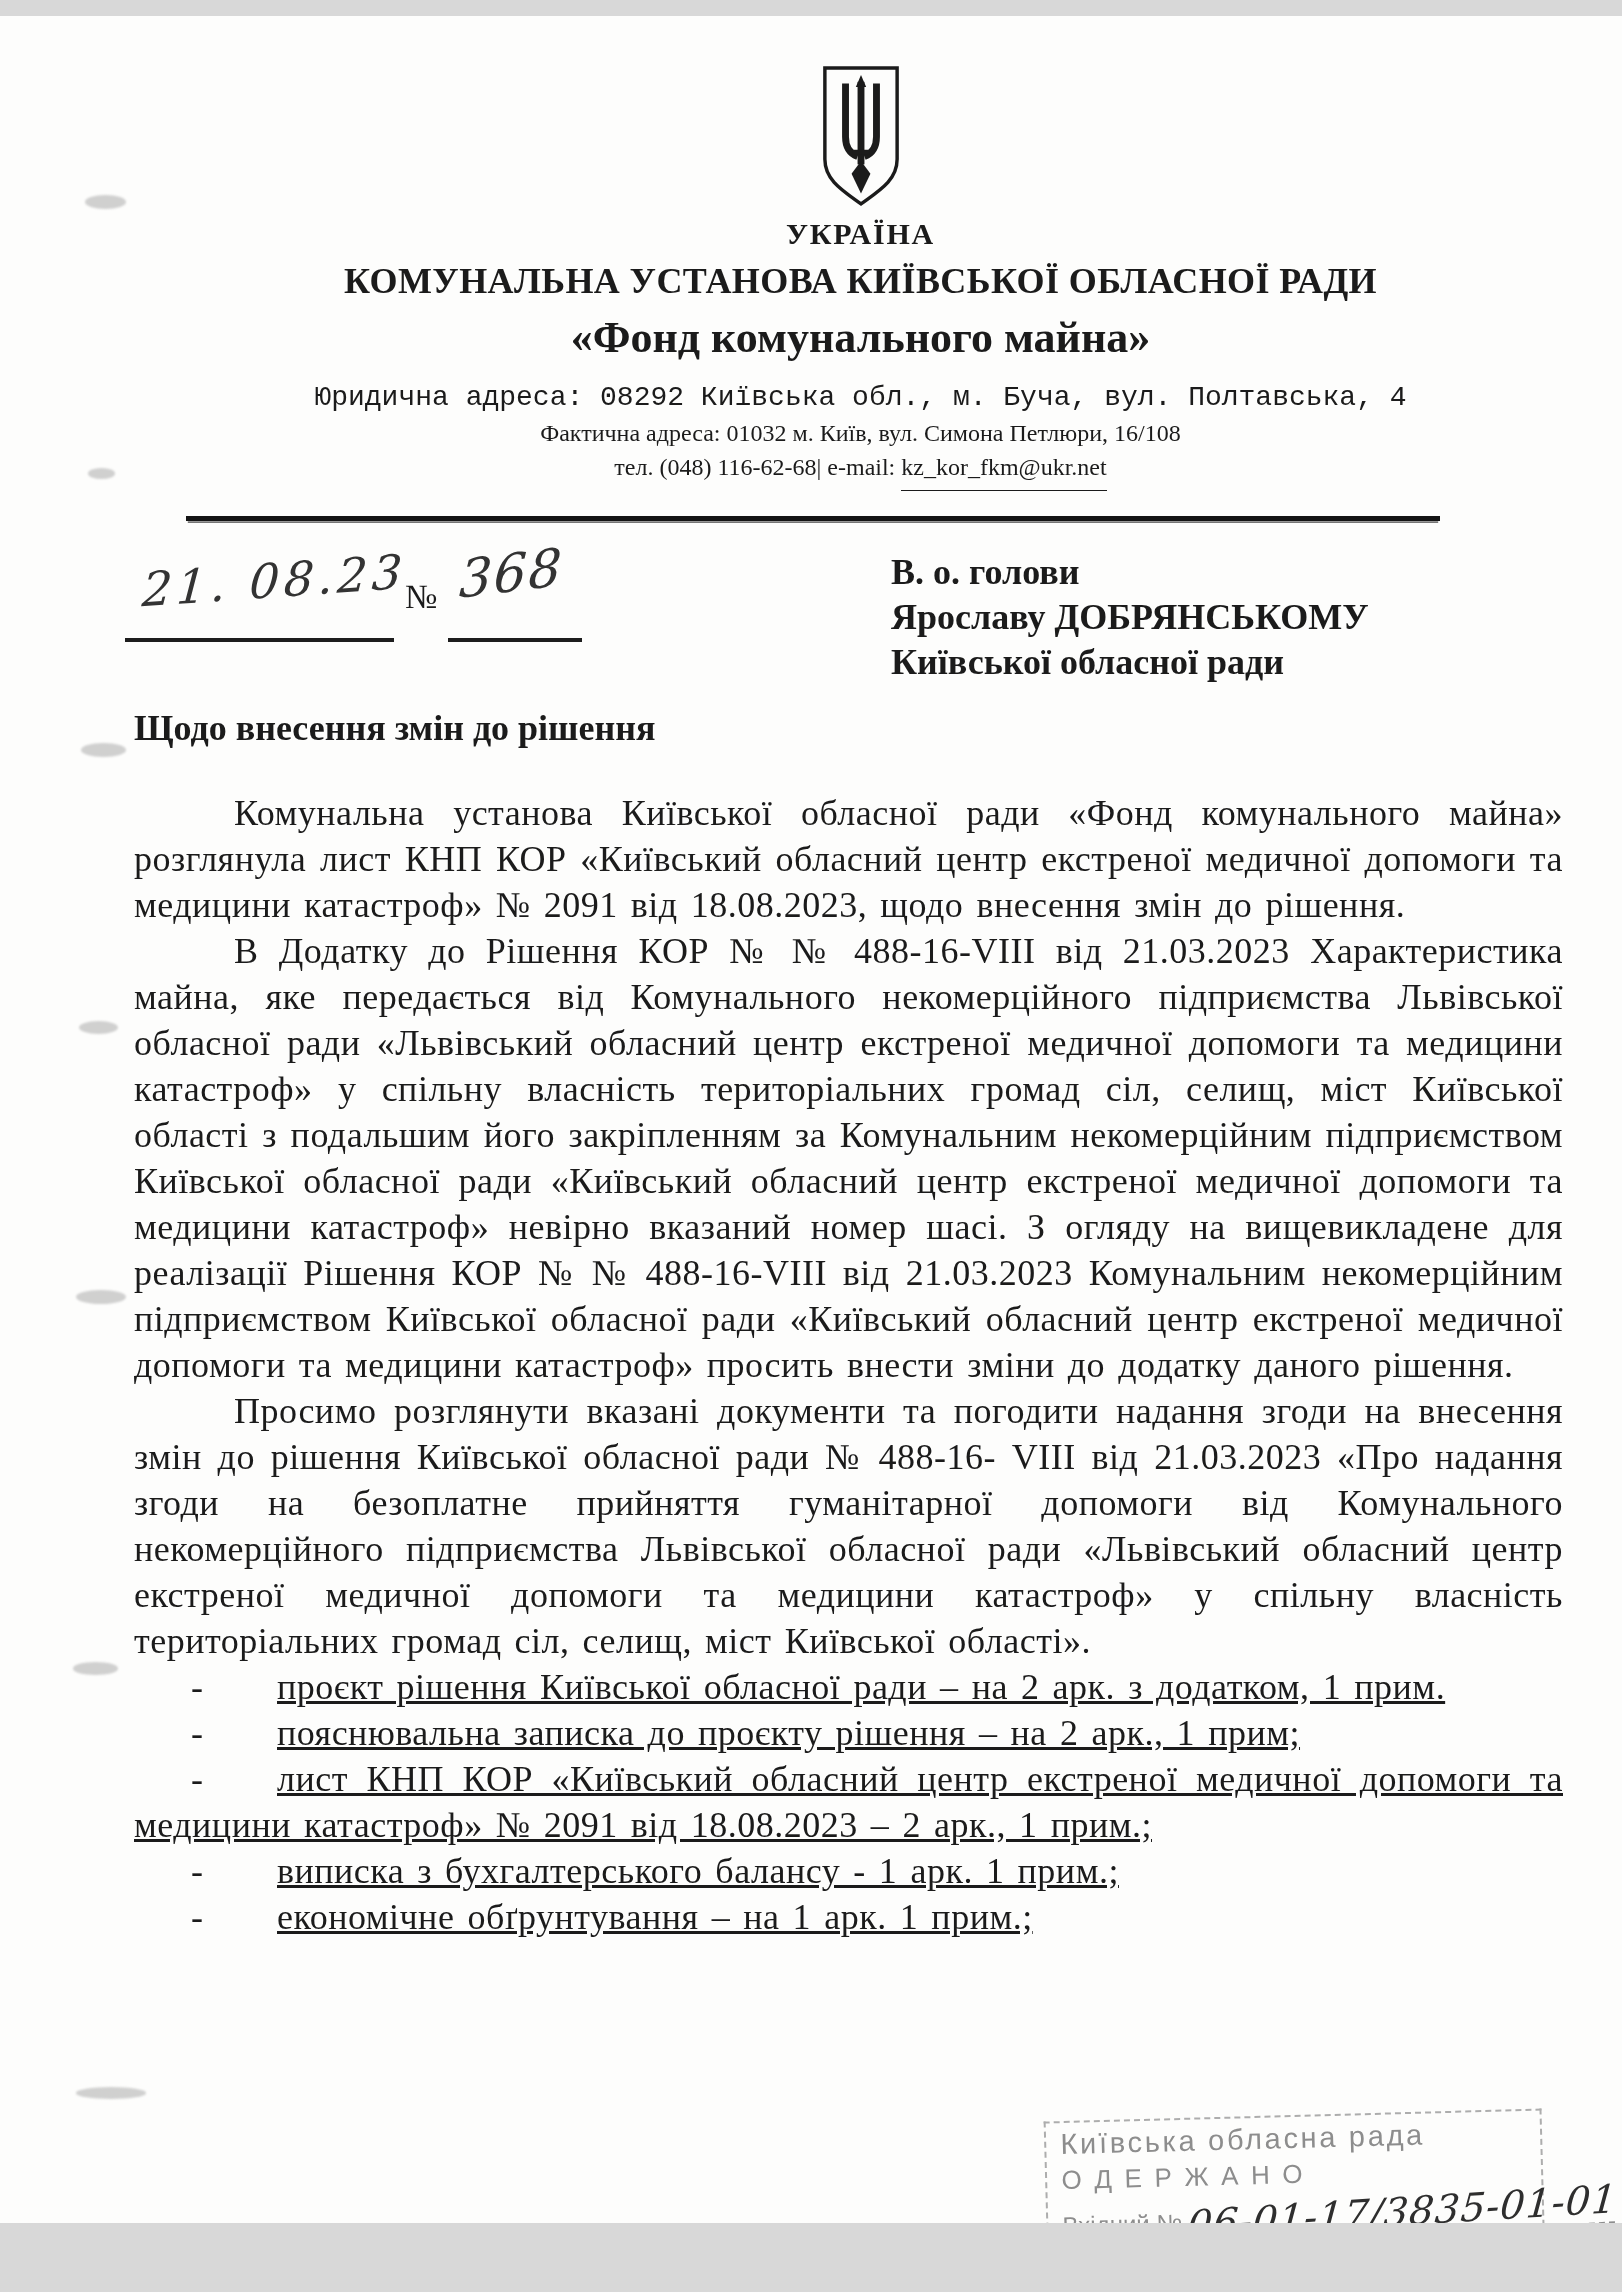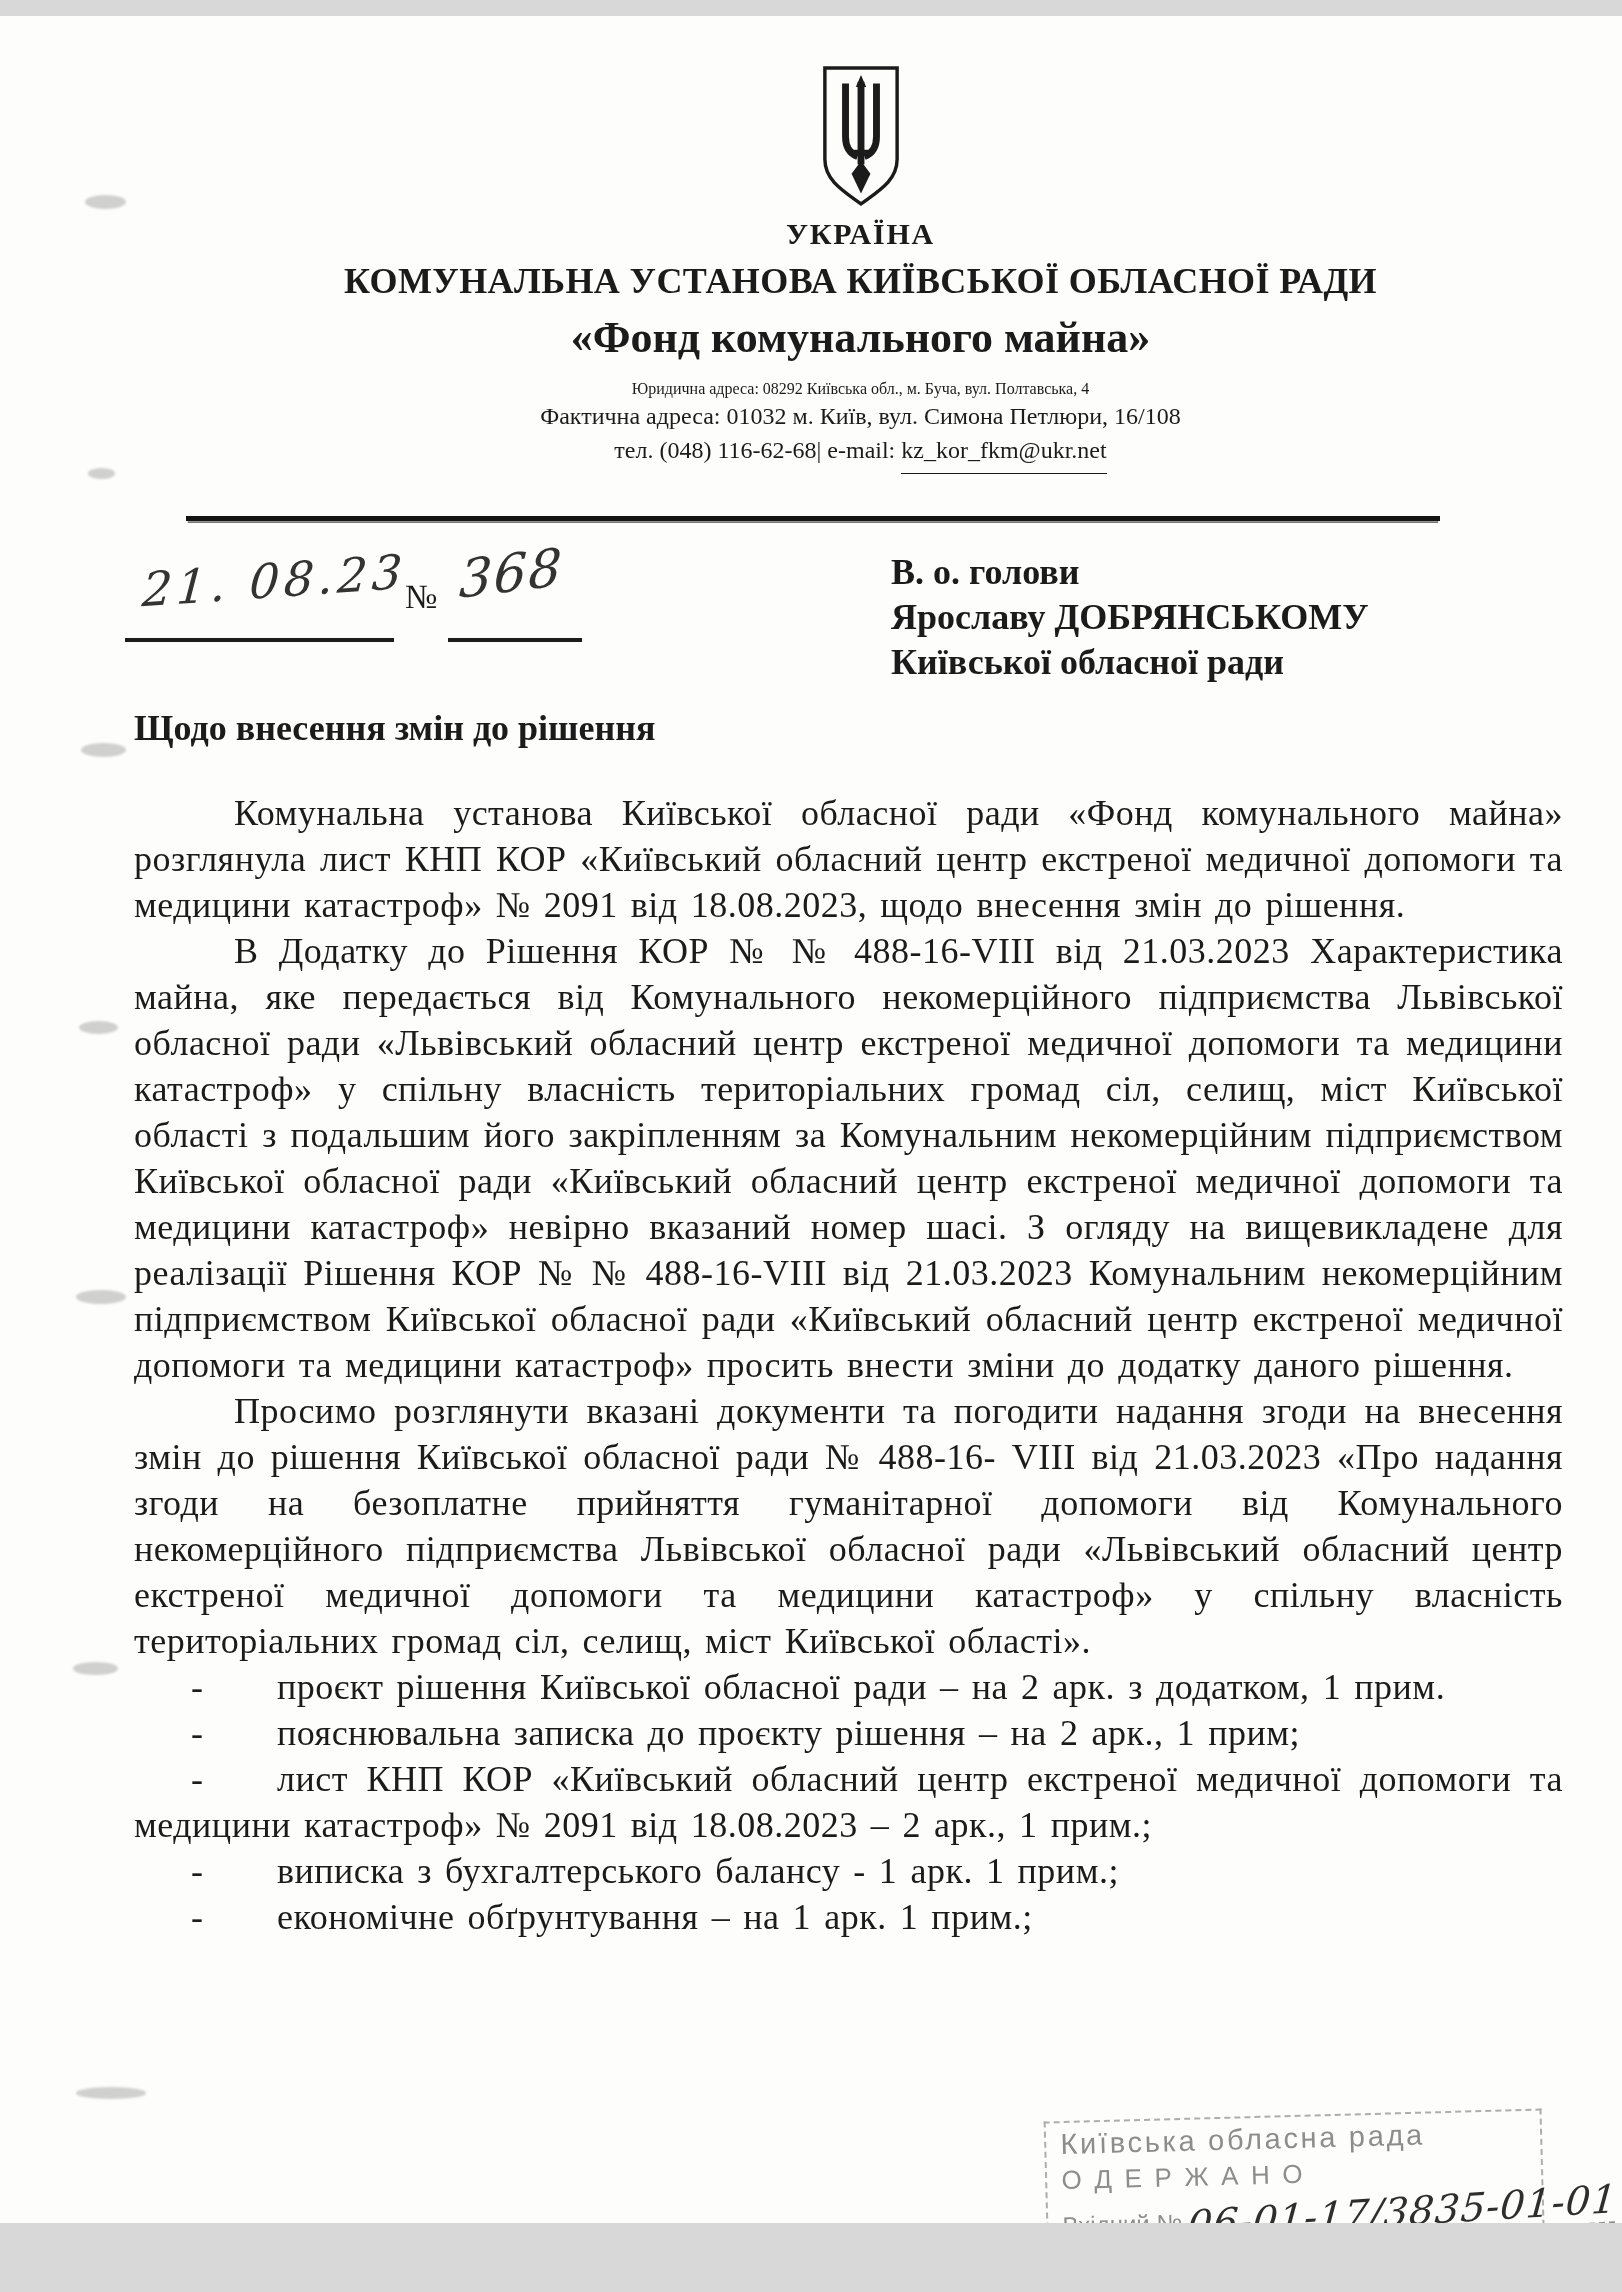--- a/index.html
+++ b/index.html
@@ -7,21 +7,21 @@
     position:relative;width:1623px;height:2207px;background:#fdfdfc;
     font-family:"Liberation Serif","DejaVu Serif",serif;color:#1b1b1b;
     overflow:hidden;margin:16px auto;
   }
   
   .header{position:absolute;left:125px;right:27px;top:45px;text-align:center;}
   .emblem{display:inline-block;width:86px;height:150px;}
   .country{font-weight:bold;font-size:30px;letter-spacing:1.8px;margin-top:1.8px;}
   .org1{font-weight:bold;font-size:36px;margin-top:9px;letter-spacing:0.4px;}
   .org2{font-weight:bold;font-size:44px;margin-top:10.7px;}
-  .addr{font-size:16px;margin-top:14.3px;line-height:1.4;}
+  .addr{font-size:28px;margin-top:14.3px;line-height:1.4;font-family:Liberation Mono, monospace;}
   .addr2{font-size:24px;line-height:1.4;}
   .contact{font-size:24px;line-height:1.4;}
   .email{border-bottom:1.8px solid #1b1b1b;padding-bottom:10px;}
   .rule{position:absolute;left:186px;width:1254px;top:500px;height:5.4px;background:#141414;
         box-shadow:0 3.6px 0 -1.8px #555;}
   
   .hw{font-family:"DejaVu Serif",serif;font-style:italic;color:#333;display:inline-block;}
   .ref-date{position:absolute;left:142px;top:537px;font-size:47px;letter-spacing:4.5px;
             transform:rotate(-4deg) skewX(-8deg);}
   .ref-date-line{position:absolute;left:125px;top:622px;width:269px;height:3.6px;background:#1d1d1d;}
@@ -29,21 +29,21 @@
   .ref-num{position:absolute;left:459px;top:527px;font-size:52px;letter-spacing:1.8px;
            transform:rotate(-7deg) skewX(-10deg);}
   .ref-num-line{position:absolute;left:448px;top:622px;width:134px;height:3.6px;background:#1d1d1d;}
   .recipient{position:absolute;left:891px;top:534px;font-size:36px;font-weight:bold;line-height:45px;}
   .subject{position:absolute;left:134px;top:691px;font-size:36px;font-weight:bold;}
   
   .body{position:absolute;left:134px;top:774px;width:1429px;
         font-size:36px;line-height:46px;text-align:justify;letter-spacing:0.5px;word-spacing:3.6px;}
   .body p{margin:0;text-indent:100px;}
   .att-title{text-indent:100px;}
-  .att-item{text-indent:0;text-align:justify;}
+  .att-item{text-indent:0;text-align:justify;text-decoration:underline;}
   .att-item .dash{display:inline-block;margin-left:57px;width:86px;text-indent:0;}
   
   .stamp{position:absolute;left:1046px;top:2099px;width:498px;transform:rotate(-1.5deg);
          color:#8d8d8d;font-family:"Liberation Sans","DejaVu Sans",sans-serif;}
   .stamp-box{border:2.7px dashed #adadad;padding:5.4px 14.3px 10.7px;}
   .stamp-org{font-size:29px;letter-spacing:2.7px;white-space:nowrap;}
   .stamp-received{font-size:26px;letter-spacing:2.7px;margin-top:3.6px;white-space:nowrap;}
   .stamp-in-row{white-space:nowrap;margin-top:1.8px;font-size:24px;}
   .stamp-num{font-size:39px;letter-spacing:0.9px;color:#2e2e2e;margin-left:5.4px;
              border-bottom:2.7px dashed #8d8d8d;transform:rotate(-2deg) skewX(-8deg);}

